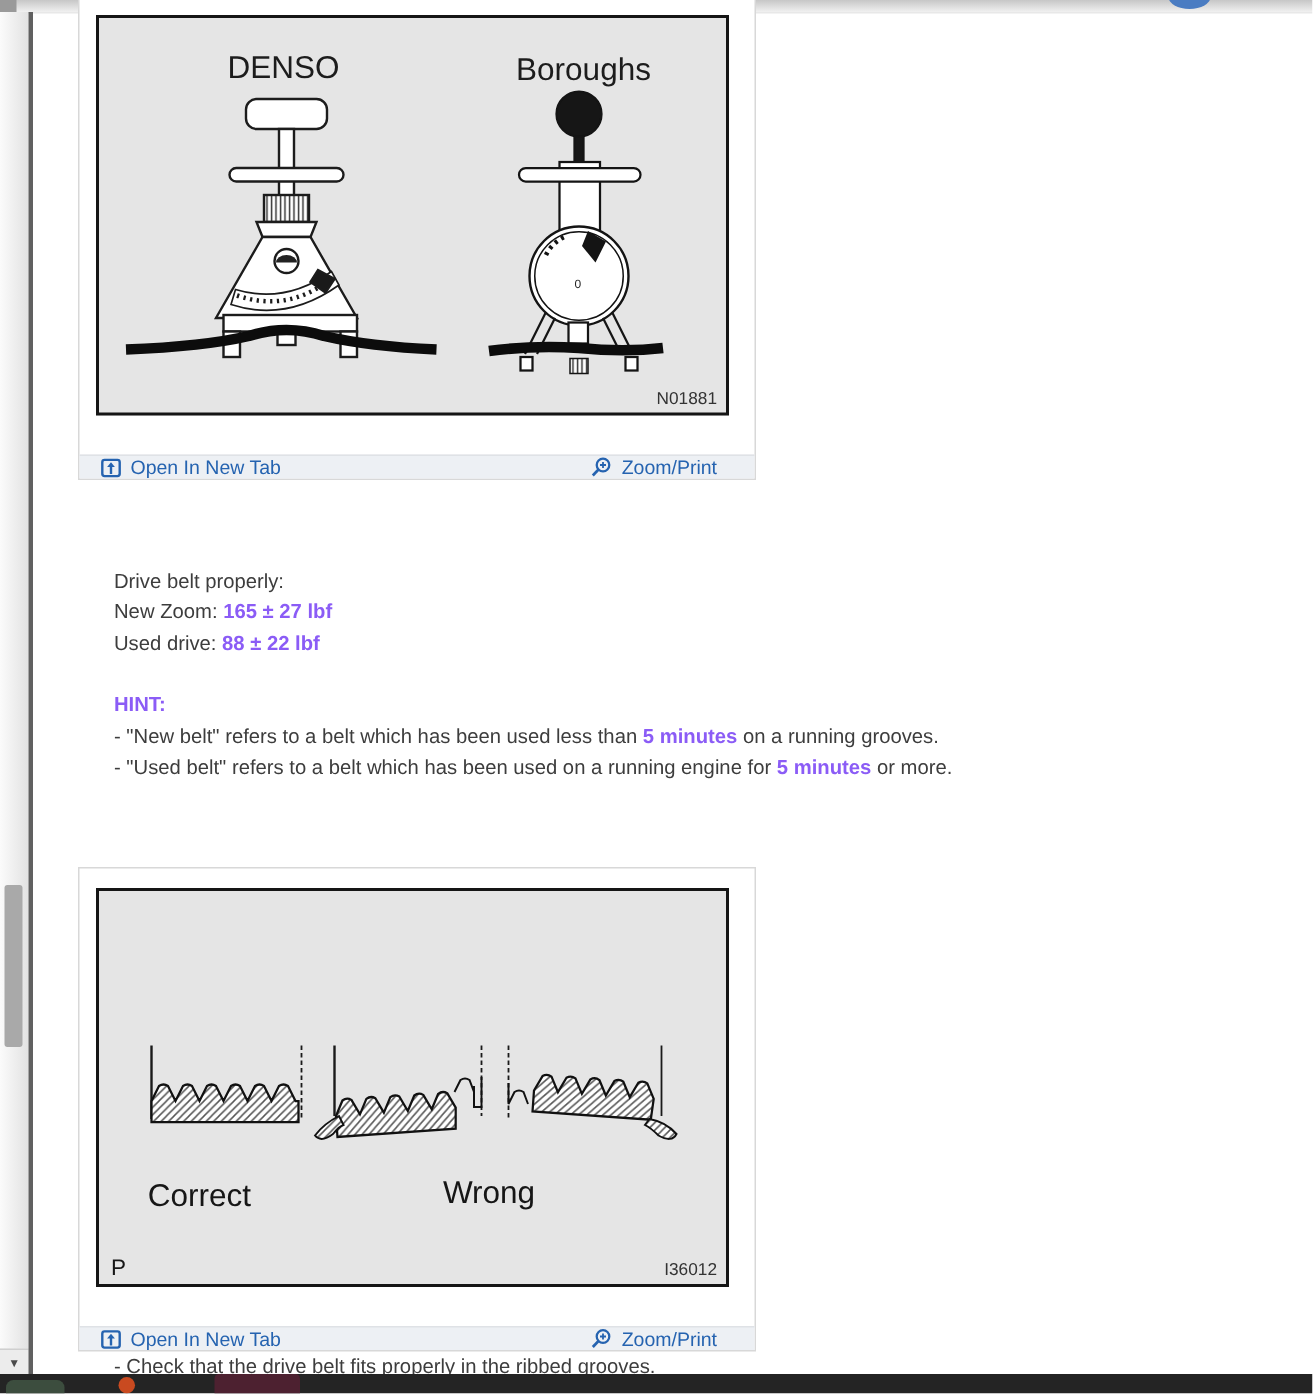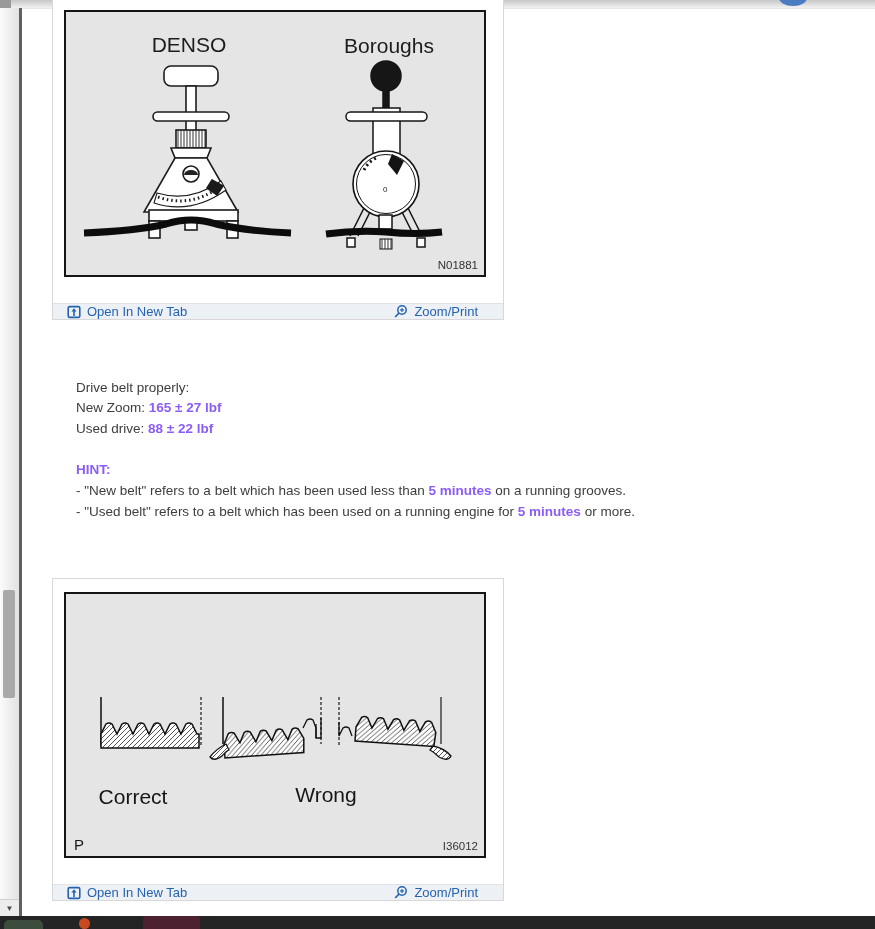--- a/index.html
+++ b/index.html
@@ -208,20 +208,21 @@
           <circle cx="9" cy="6" r="4.2" fill="none" stroke="#2563b0" stroke-width="1.5"></circle>
           <line x1="6" y1="9" x2="2.2" y2="13" stroke="#2563b0" stroke-width="1.8"></line>
           <line x1="7" y1="6" x2="11" y2="6" stroke="#2563b0" stroke-width="1.2"></line>
           <line x1="9" y1="4" x2="9" y2="8" stroke="#2563b0" stroke-width="1.2"></line>
         </svg>
         <span>Zoom/Print</span>
       </a>
     </div>
   </div>
 
+  <div class="tline" style="left:76px;top:903px;">-  Check that the drive belt fits properly in the ribbed grooves.</div>
 
   <div class="taskbar">
     <div class="task-green"></div>
     <div class="task-dot"></div>
     <div class="task-maroon"></div>
   </div>
 
 </div>
 
 </body></html>

